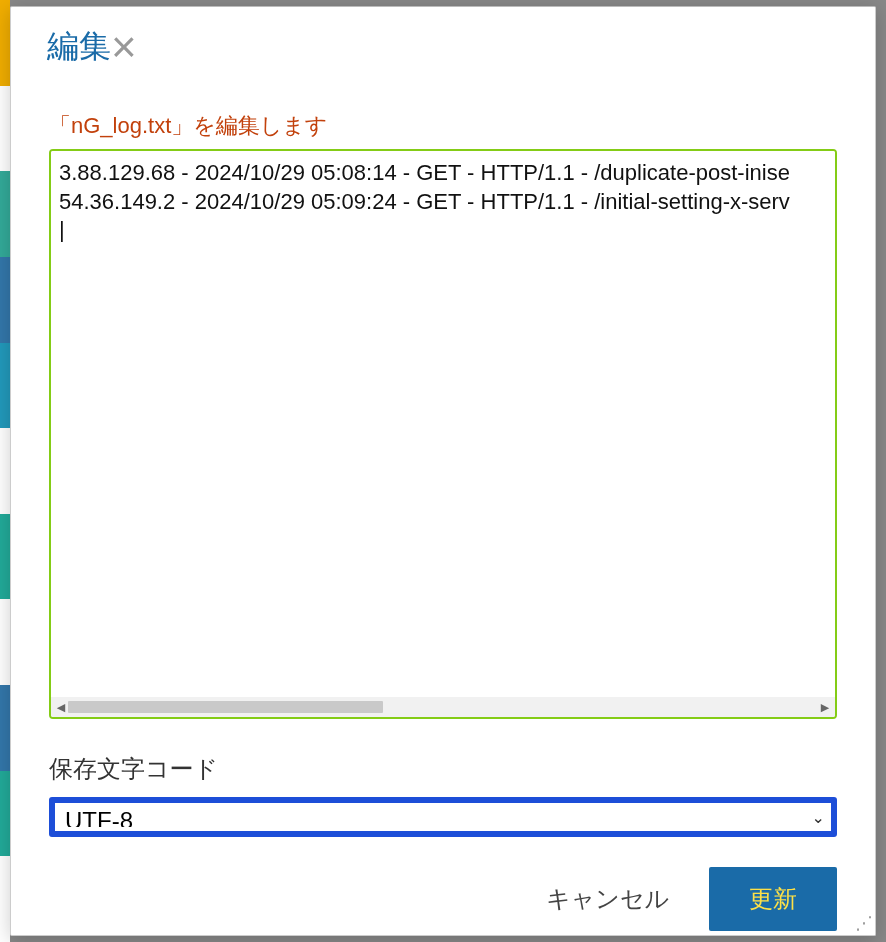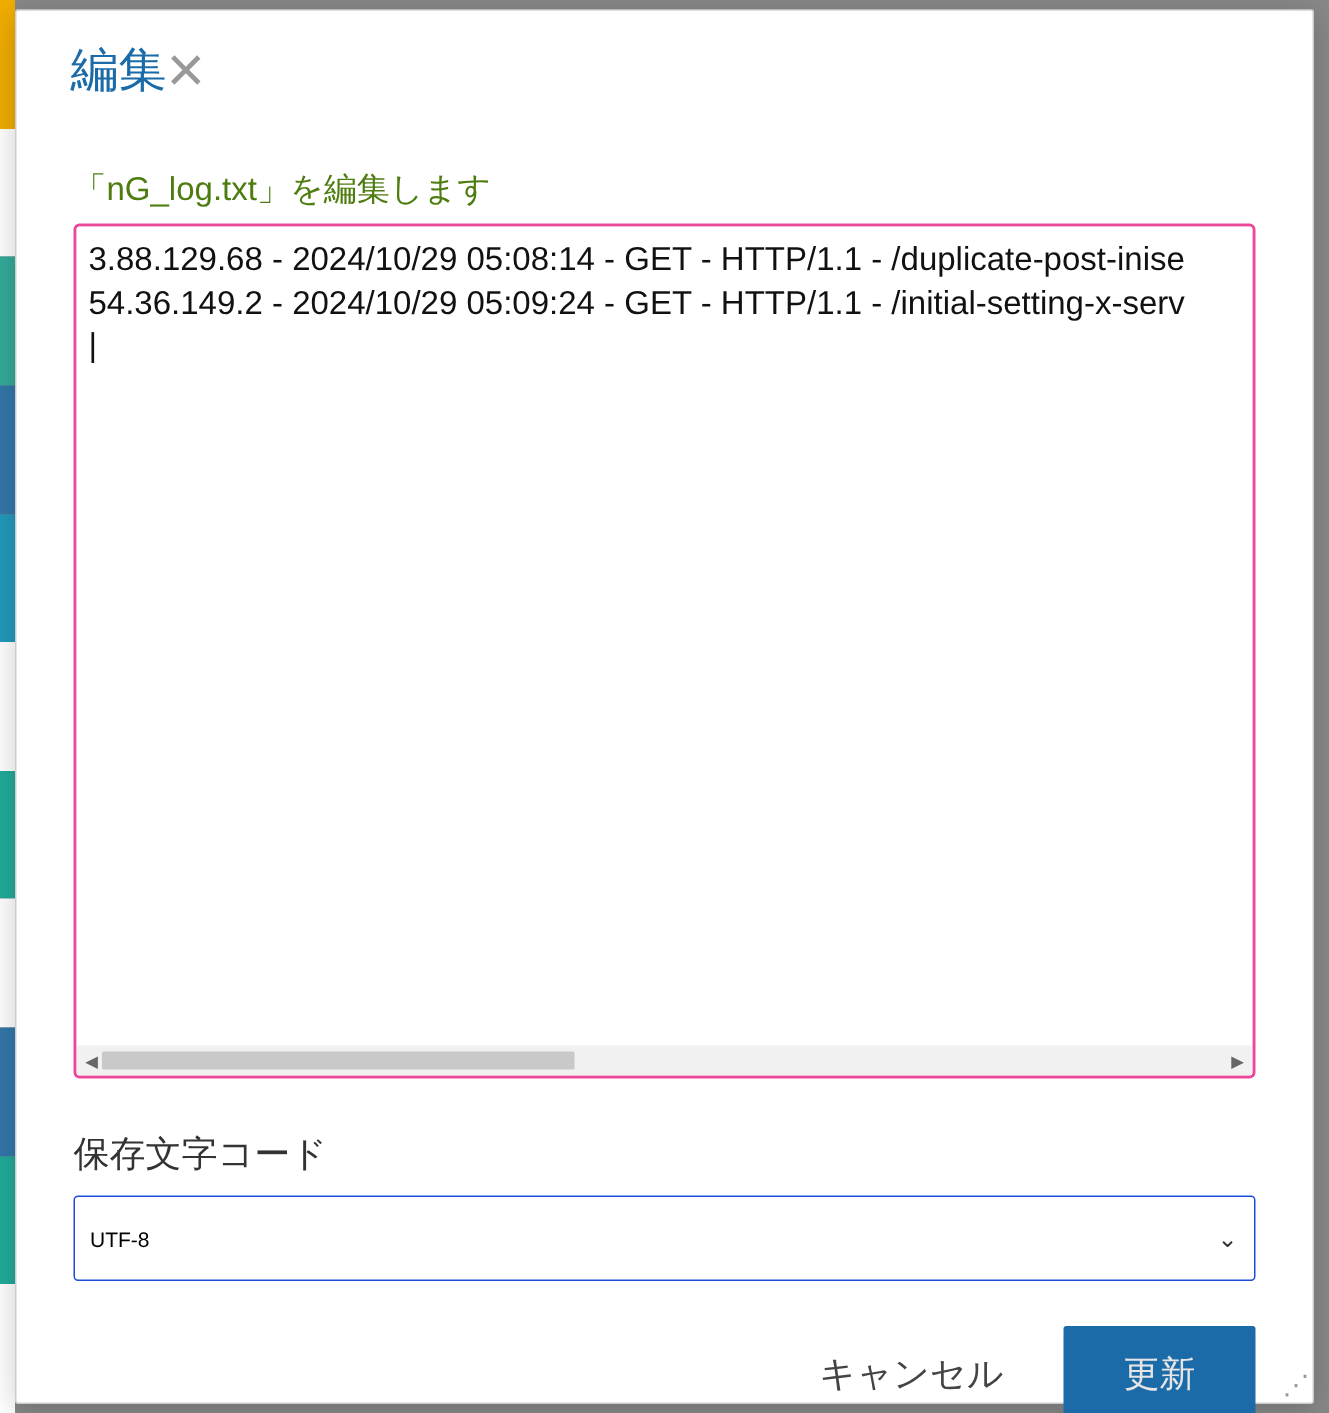--- a/index.html
+++ b/index.html
@@ -60,25 +60,25 @@
       font-weight: 300;
     }
     .modal-body {
       padding: 24px 38px 10px 38px;
       flex: 1;
       display: flex;
       flex-direction: column;
     }
     .file-label {
       font-size: 22px;
-      color: #4d7c0f;
+      color: #c2410c;
       margin-bottom: 8px;
     }
     .editor-wrap {
-      border: 2px solid #ec4899;
+      border: 2px solid #84cc16;
       border-radius: 4px;
       height: 570px;
       display: flex;
       flex-direction: column;
       overflow: hidden;
     }
     .editor-content {
       flex: 1;
       padding: 8px 8px;
       font-family: Arial, sans-serif;
@@ -120,24 +120,24 @@
       border-radius: 1px;
     }
     .encoding-label {
       font-size: 24px;
       color: #333;
       margin-top: 34px;
       margin-bottom: 12px;
     }
     .encoding-select {
       width: 100%;
-      height: 57px;
-      border: 1px solid #1d4ed8;
+      height: 40px;
+      border: 6px solid #1d4ed8;
       border-radius: 3px;
-      font-size: 14px;
+      font-size: 24px;
       padding: 4px 10px;
       background: #fff;
       appearance: none;
       -webkit-appearance: none;
     }
     .select-wrap {
       position: relative;
     }
     .select-caret {
       position: absolute;
@@ -159,21 +159,21 @@
       background: none;
       border: none;
       color: #444;
       font-size: 24px;
       cursor: pointer;
       font-family: Liberation Serif, serif;
     }
     .btn-update {
       background: #1a6ba8;
       border: none;
-      color: #e5e5e5;
+      color: #fde047;
       font-size: 24px;
       padding: 16px 40px;
       cursor: pointer;
       font-family: inherit;
       border-radius: 2px;
     }
     .resize-grip {
       position: absolute;
       right: 4px;
       bottom: 4px;

